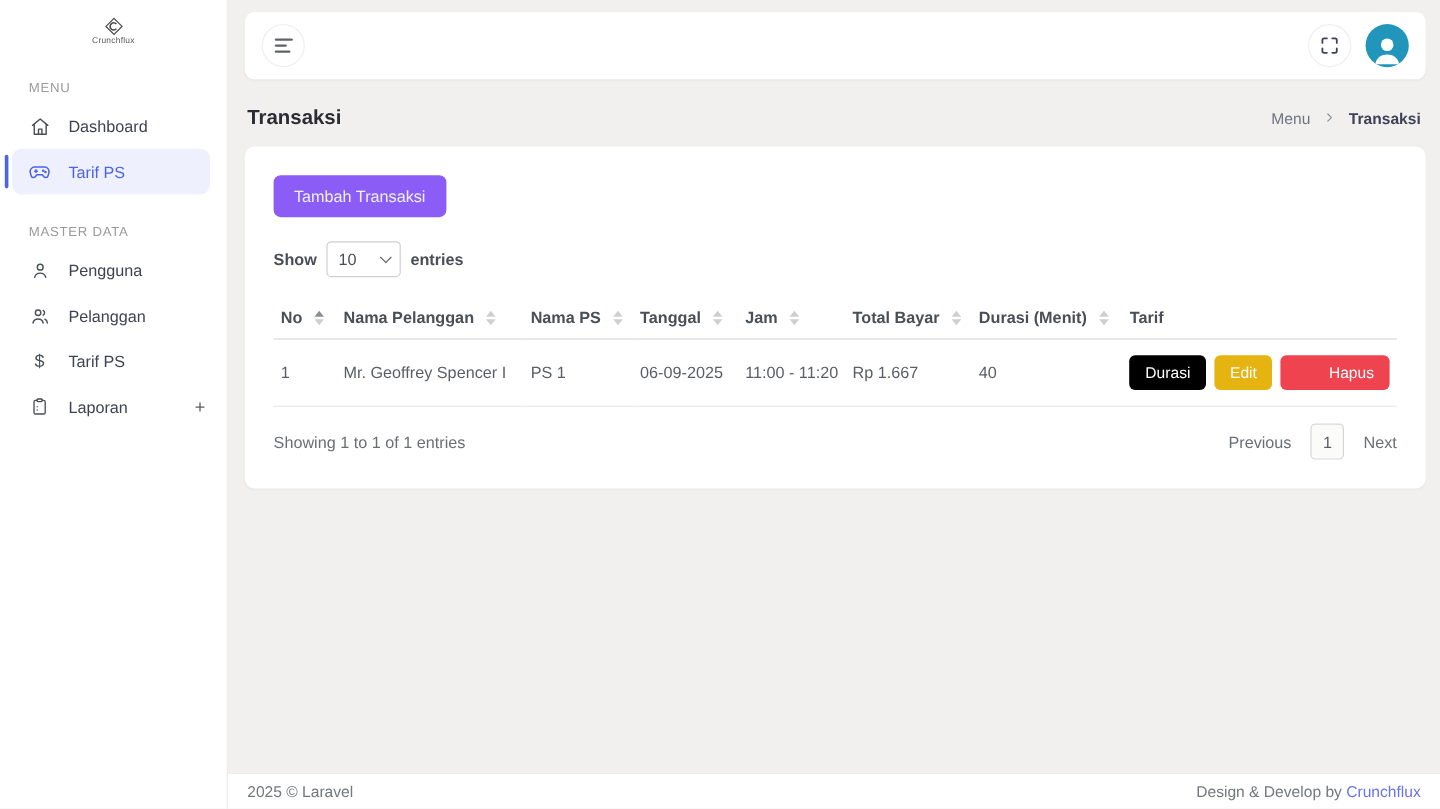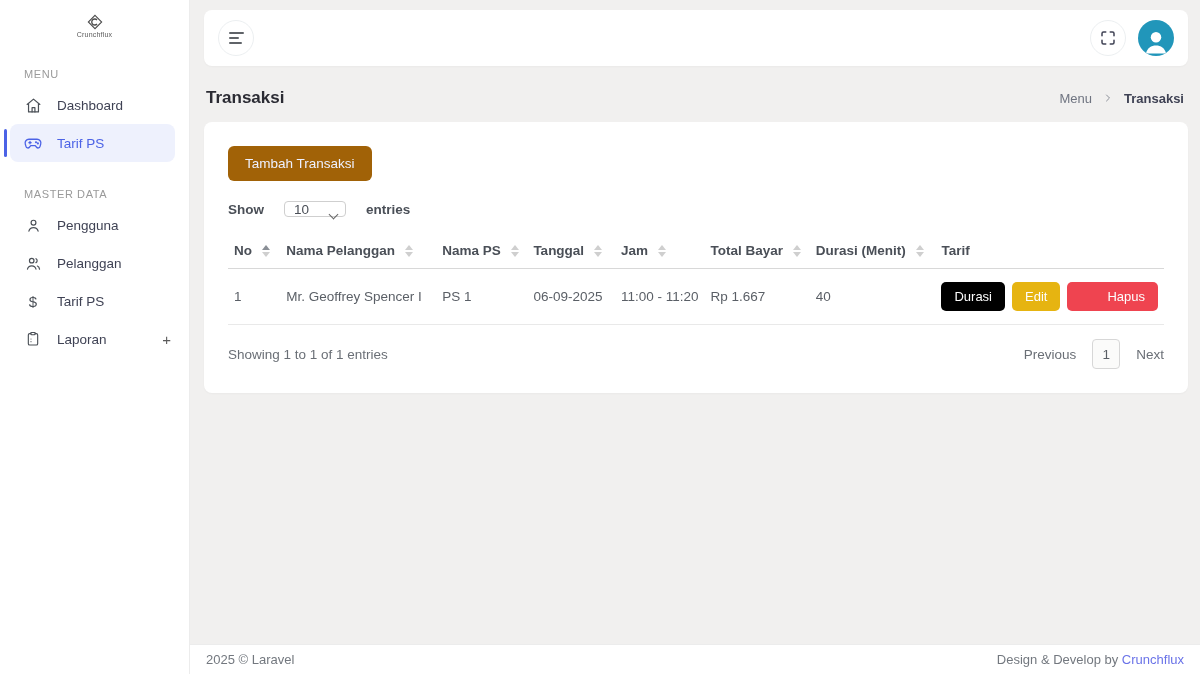--- a/index.html
+++ b/index.html
@@ -38,25 +38,25 @@
   .avatar svg { width:30px; height:30px; }
   
   .title-row { display:flex; align-items:center; justify-content:space-between; padding:22px 16px 14px 16px; }
   .page-title { font-size:17px; font-weight:bold; color:#2b2b33; }
   .breadcrumb { display:flex; align-items:center; gap:10px; font-size:13px; }
   .crumb-muted { color:#6f7480; }
   .crumb-current { color:#3f4254; font-weight:bold; }
   .crumb-sep { color:#8b8f98; font-size:14px; }
   
   .card { background:#fff; border-radius:8px; margin:0 12px 0 14px; padding:24px; box-shadow:0 1px 2px rgba(0,0,0,.03); }
-  .btn-primary { background:#a16207; color:#eef1ff; border:none; border-radius:6px; padding:10px 17px; font-size:13.5px; font-family:inherit; cursor:pointer; }
+  .btn-primary { background:#8b5cf6; color:#eef1ff; border:none; border-radius:6px; padding:10px 17px; font-size:13.5px; font-family:inherit; cursor:pointer; }
   .controls-row { display:flex; align-items:center; justify-content:space-between; margin-top:20px; }
-  .show-group { display:flex; align-items:center; gap:20px; font-size:13.5px; color:#4a4f57; font-weight:bold; }
+  .show-group { display:flex; align-items:center; gap:8px; font-size:13.5px; color:#4a4f57; font-weight:bold; }
   .select-wrap { position:relative; }
-  .select-wrap select { appearance:none; -webkit-appearance:none; width:62px; height:16px; border:1px solid #cfcfcf; border-radius:4px; background:#fff; font-family:inherit; font-size:13.5px; color:#4a4f57; padding:0 22px 0 9px; cursor:pointer; }
+  .select-wrap select { appearance:none; -webkit-appearance:none; width:62px; height:30px; border:1px solid #cfcfcf; border-radius:4px; background:#fff; font-family:inherit; font-size:13.5px; color:#4a4f57; padding:0 22px 0 9px; cursor:pointer; }
   .select-wrap::after { content:""; position:absolute; right:9px; top:10px; width:6px; height:6px; border-right:1.5px solid #666; border-bottom:1.5px solid #666; transform:rotate(45deg); pointer-events:none; }
   .search-group { display:flex; align-items:center; gap:6px; font-size:13.5px; color:#4a4f57; font-weight:bold; }
   .search-group input { width:162px; height:30px; border:1px solid #c9c9c9; border-radius:3px; padding:0 8px; font-family:inherit; font-size:13px; color:#3f4254; }
   
   table { width:100%; border-collapse:collapse; margin-top:16px; }
   th { text-align:left; font-size:13.5px; color:#4a4f57; padding:10px 6px; border-bottom:1px solid #d8d8d8; white-space:nowrap; }
   td { font-size:13.5px; color:#5a5f66; padding:13px 6px; border-bottom:1px solid #e9e9e9; white-space:nowrap; }
   .th-inner { display:inline-flex; align-items:center; gap:10px; }
   .sort { display:inline-flex; flex-direction:column; gap:2px; }
   .sort i { width:0; height:0; border-left:4px solid transparent; border-right:4px solid transparent; display:block; }

